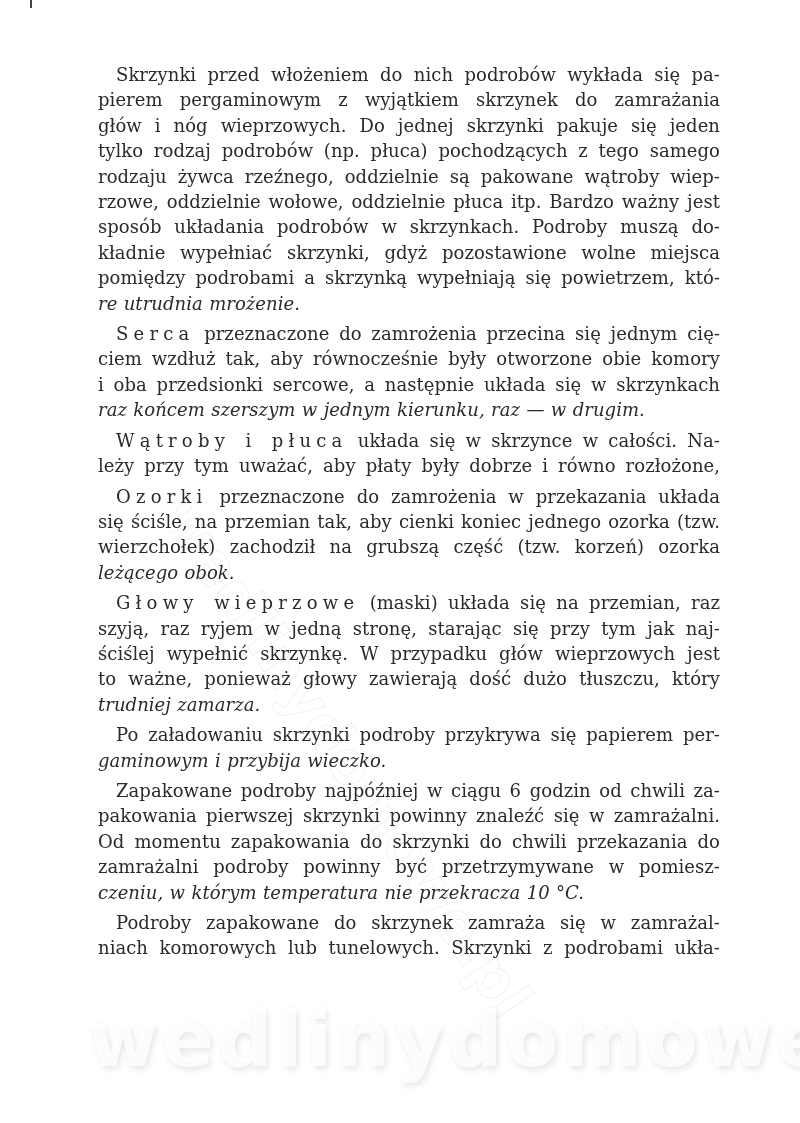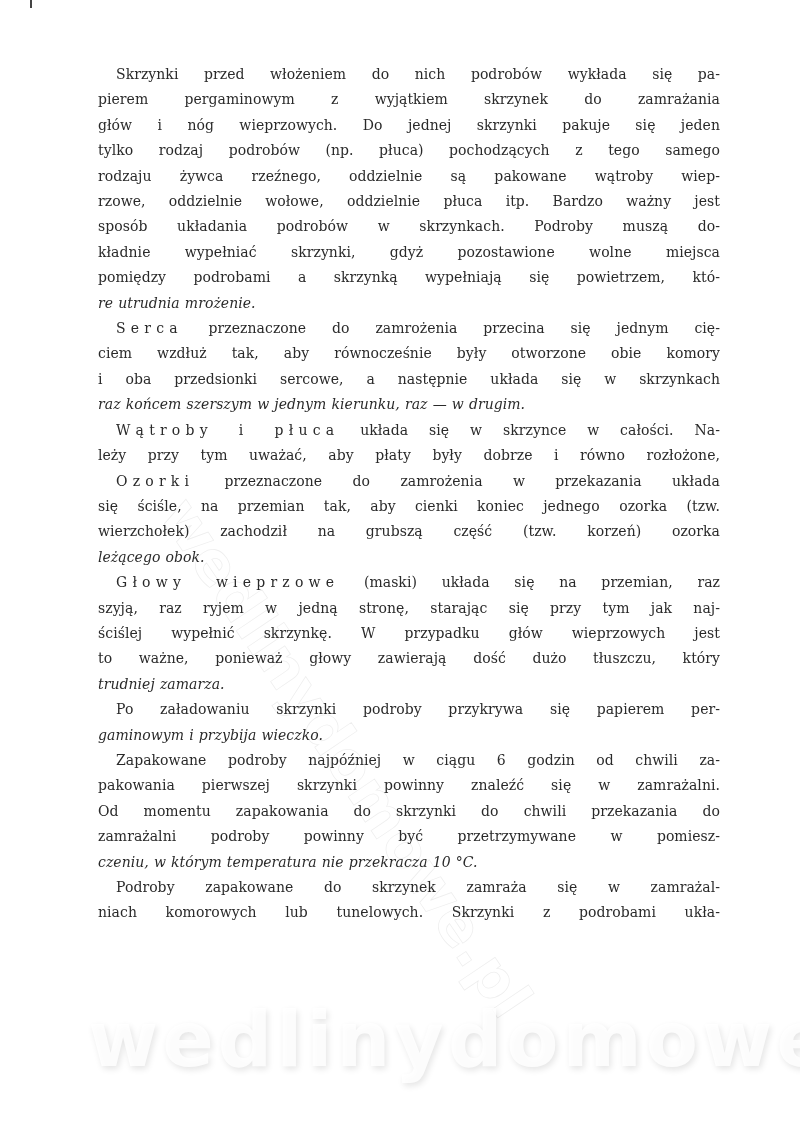--- a/index.html
+++ b/index.html
@@ -16,28 +16,29 @@
     color: #2a2a2a;
   }
   .page {
     position: absolute;
     left: 98px;
     top: 62px;
     width: 622px;
   }
   .para {
     margin: 0;
-    font-size: 14px;
+    font-size: 18px;
     line-height: 25.4px;
     text-align: justify;
     text-indent: 18px;
     letter-spacing: 0.05px;
     word-spacing: 0.6px;
   }
   .para + .para {
+    margin-top: 5px;
   }
   .line {
     display: block;
     text-align: justify;
     text-align-last: justify;
     white-space: nowrap;
     overflow: visible;
   }
   .line.last {
     text-align-last: left;

